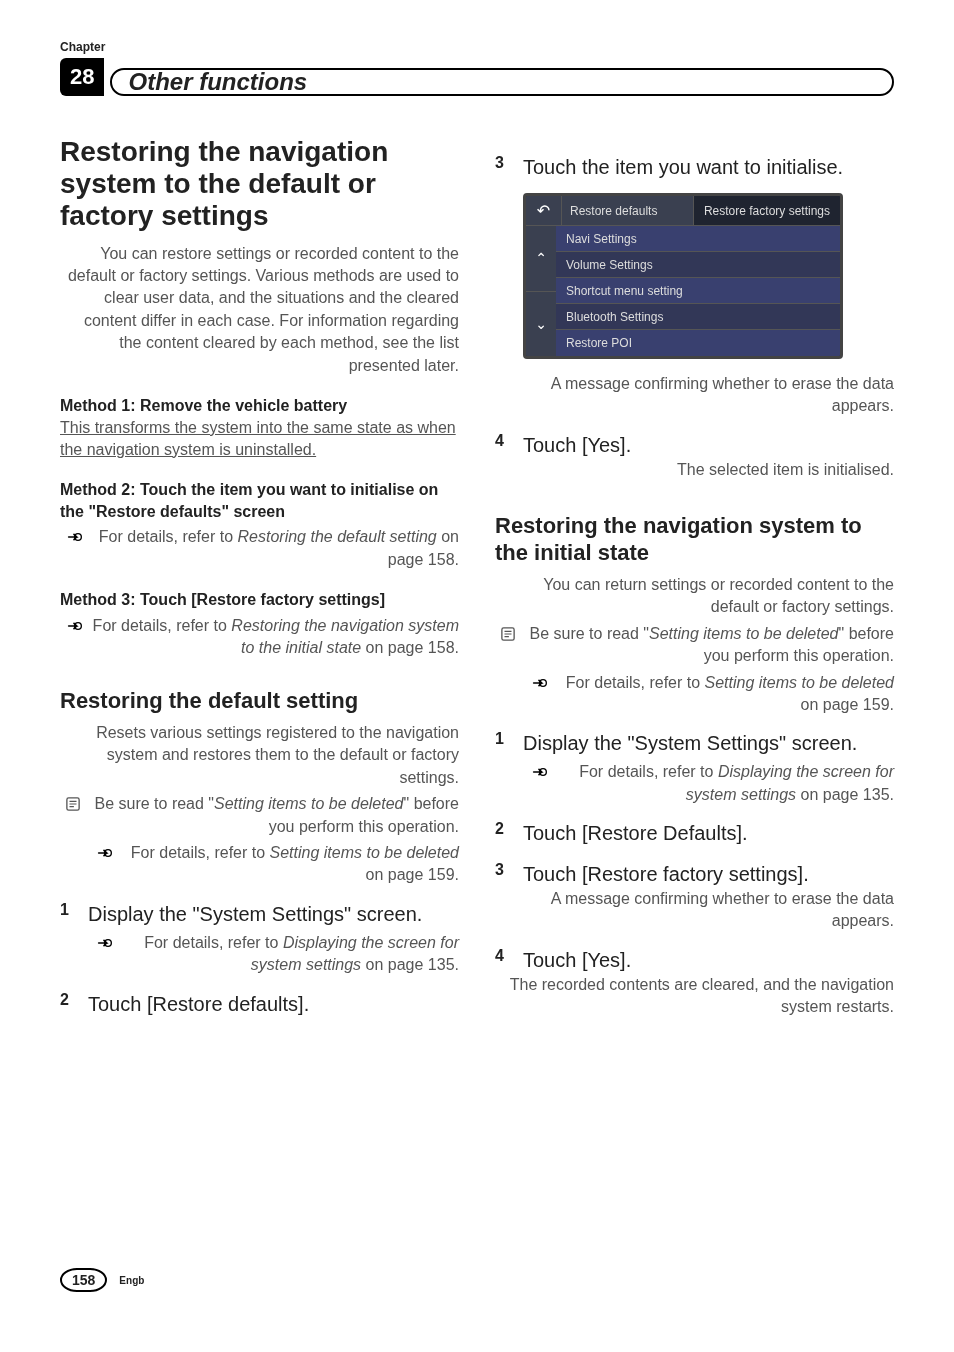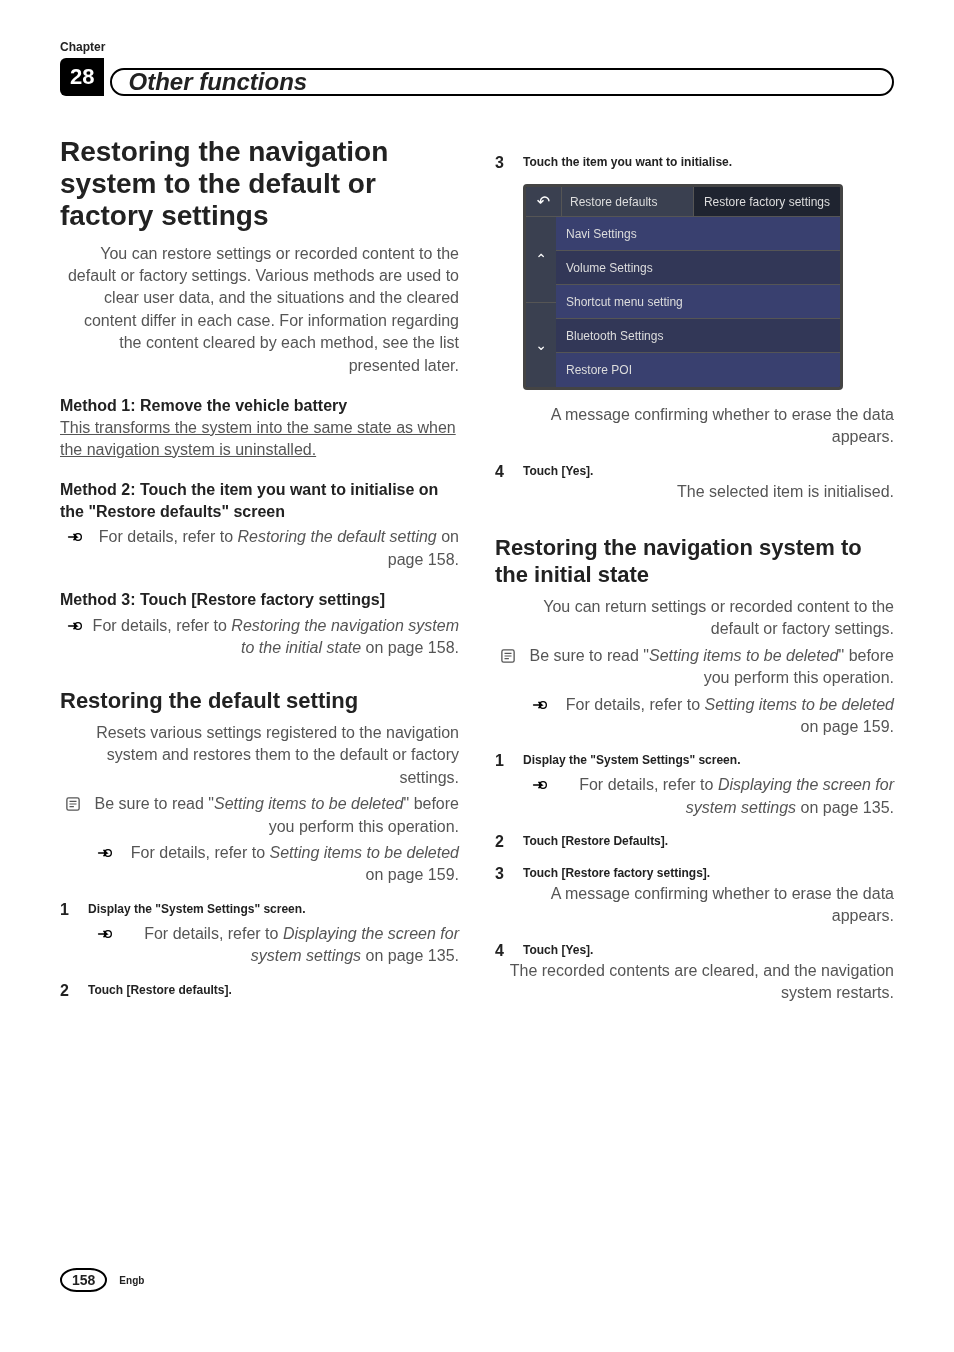--- a/index.html
+++ b/index.html
@@ -31,35 +31,35 @@
     p.body, span.body { font-size: 16px; color: #555; line-height: 1.4; text-align: right; }
     .method { font-size: 16px; font-weight: bold; margin-top: 18px; line-height: 1.35;}
     .underline { text-decoration: underline; color: #555; font-size: 16px; line-height: 1.4;}
     .ref-row { display: flex; align-items: flex-start; gap: 8px; margin-top: 4px; padding-left: 6px;}
     .ref-row.indent { padding-left: 36px; }
     .arrow-icon svg { width: 16px; height: 16px; margin-top: 3px;}
     .note-icon svg { width: 14px; height: 14px; margin-top: 4px;}
     .italic { font-style: italic; }
     .step { display: flex; gap: 14px; margin-top: 14px; align-items: flex-start;}
     .step-num { font-weight: bold; font-size: 16px; min-width: 14px; }
-    .step-text { font-weight: bold; font-size: 12px; line-height: 1.35; flex: 1;}
+    .step-text { font-weight: normal; font-size: 20px; line-height: 1.35; flex: 1;}
     .screenshot {
       width: 320px; border: 3px solid #444; border-radius: 4px; margin: 12px 0 14px 28px;
       background: #2a2e3a; overflow: hidden;
     }
     .ss-header { display: flex; align-items: stretch; height: 30px; background: #2f3442; color: #ddd; font-size: 12px; border-bottom: 1px solid #555;}
     .ss-back { width: 36px; display: flex; align-items: center; justify-content: center; border-right: 1px solid #555; background:#3a4050; color:#fff; font-size:16px;}
     .ss-title { flex: 1; display: flex; align-items: center; padding-left: 8px; background:#3a4050;}
     .ss-factory { display: flex; align-items: center; padding: 0 10px; border-left: 1px solid #555; background:#1f2430;}
     .ss-body { display: flex; }
     .ss-nav { width: 30px; display: flex; flex-direction: column; }
     .ss-nav-btn { flex: 1; display: flex; align-items: center; justify-content: center; color: #fff; font-size: 14px; background:#3a4050; border-bottom:1px solid #555;}
     .ss-nav-btn:last-child{border-bottom:none;}
     .ss-list { flex: 1; }
-    .ss-item { height: 34px; display: flex; align-items: center; padding-left: 10px; color: #ddd; font-size: 12px; border-bottom: 1px solid #555; background:#39406f;}
+    .ss-item { height: 26px; display: flex; align-items: center; padding-left: 10px; color: #ddd; font-size: 12px; border-bottom: 1px solid #555; background:#39406f;}
     .ss-item:nth-child(even){background:#323757;}
     .ss-item:last-child { border-bottom: none; }
     .footer { position: absolute; bottom: 60px; left: 60px; display: flex; align-items: center; gap: 12px;}
     .page-oval { border: 2px solid #000; border-radius: 50%/70%; padding: 2px 10px; font-weight: bold; font-size: 14px;}
     .engb { font-size: 10px; font-weight: bold; }
     .spacer-top { height: 4px; }
   </style>
 </head>
 <body>
 

